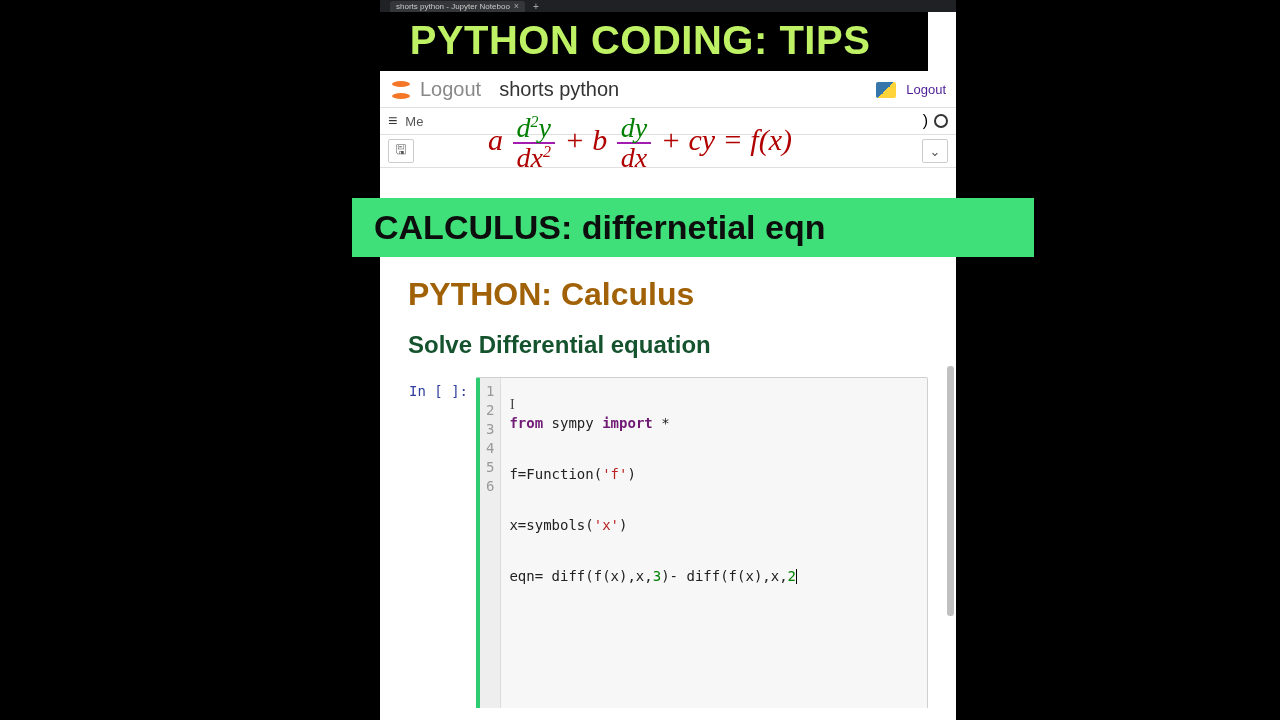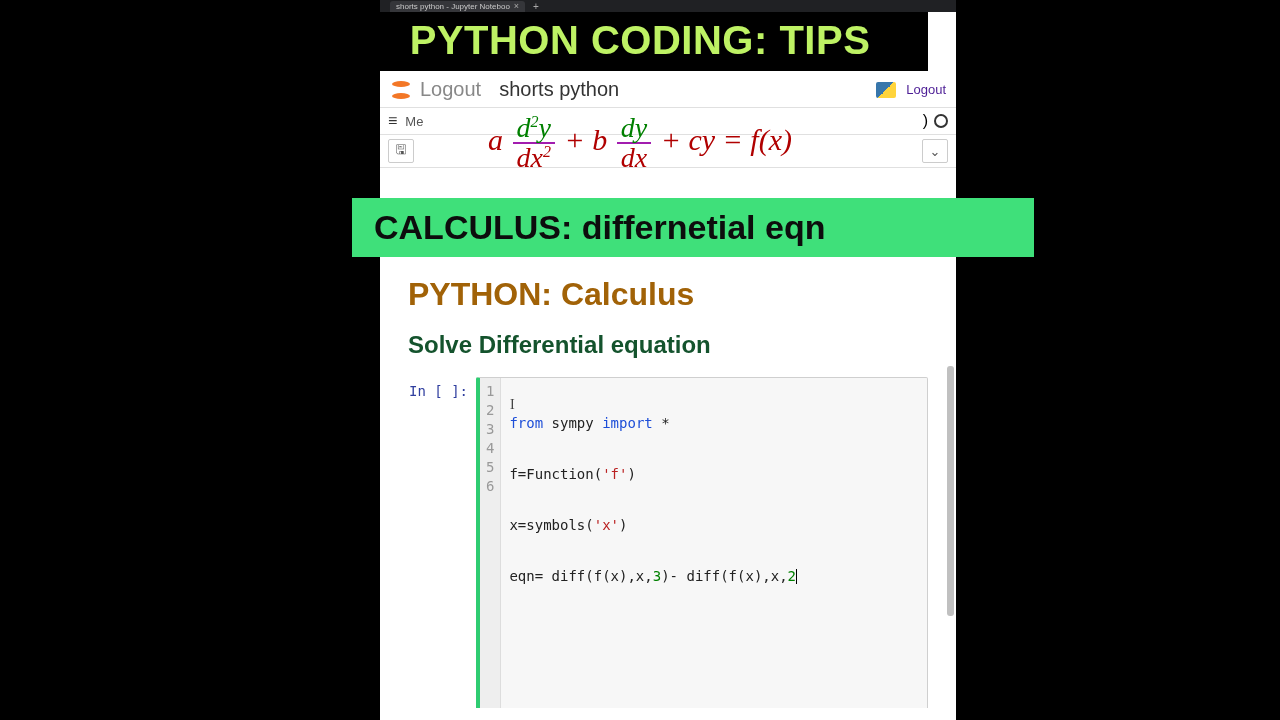--- a/index.html
+++ b/index.html
@@ -265,21 +265,21 @@
   }
   .gutter div { height: 19px; line-height: 19px; }
   .code {
     font-family: "Menlo", "Consolas", monospace;
     font-size: 14px;
     padding: 4px 8px;
     white-space: pre;
     color: #222;
   }
   .code div { height: 19px; line-height: 19px; }
-  .kw { color: #1d4ed8; font-weight: 400; }
+  .kw { color: #701a75; font-weight: 700; }
   .str { color: #BA2121; }
   .num { color: #008000; }
   .cursor {
     display: inline-block;
     width: 1px;
     height: 15px;
     background: #000;
     vertical-align: text-bottom;
     margin-left: 0;
   }

